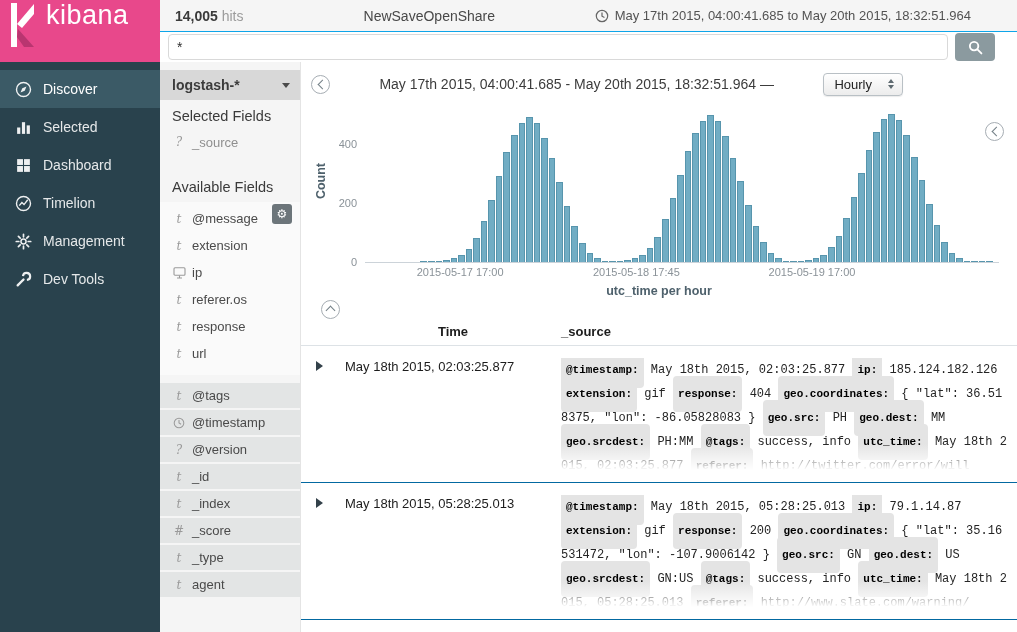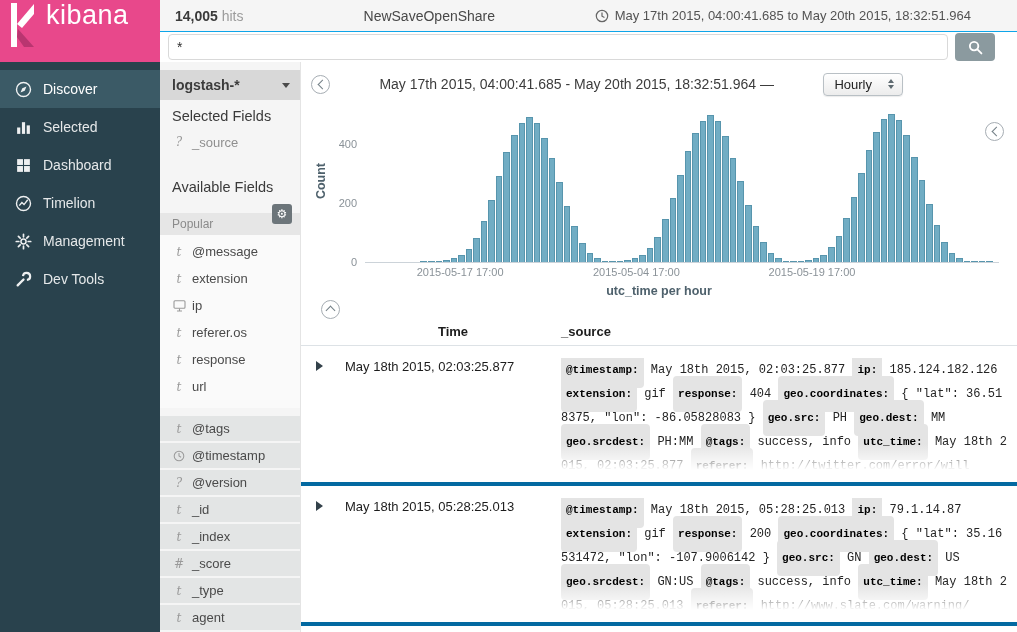--- a/index.html
+++ b/index.html
@@ -96,21 +96,21 @@
   .xticks{position:relative;height:15px;margin:3px 18px 0 64px;font-size:11px;color:#8a9298;}
   .xtick{position:absolute;transform:translateX(-50%);white-space:nowrap;}
   .xlabel{text-align:center;font-size:12.5px;font-weight:700;color:#4e616c;margin-top:3px;height:16px;}
   .collapse-row{height:18px;padding-left:20px;display:flex;align-items:center;}
 
   
   .thead{display:flex;align-items:center;height:27px;border-bottom:1px solid #dde2e6;
          font-weight:700;font-size:13px;color:#1c1c1c;}
   .th-time{margin-left:44px;width:216px;text-align:center;}
   .th-source{flex:1;}
-  .drow{display:flex;align-items:flex-start;border-bottom:4px solid #0369a1;padding:12px 0;}
+  .drow{display:flex;align-items:flex-start;border-bottom:1px solid #0369a1;padding:12px 0;}
   .caret-cell{width:44px;box-sizing:border-box;padding-left:15px;padding-top:3px;cursor:pointer;}
   .tri-right{width:0;height:0;border-top:5px solid transparent;border-bottom:5px solid transparent;
              border-left:7px solid #33414a;display:block;}
   .time-cell{width:216px;font-size:13px;color:#1c1c1c;padding-top:1px;}
   .source-wrap{flex:1;position:relative;overflow:hidden;margin-right:10px;}
   .source-cell{font-family:"Liberation Mono","DejaVu Sans Mono",monospace;font-size:12px;
                line-height:24px;color:#242424;word-break:break-all;}
   .source-cell.truncated{max-height:112px;overflow:hidden;}
   .fade{position:absolute;left:0;right:0;bottom:0;height:26px;
         background:linear-gradient(rgba(255,255,255,0),#fff);}
@@ -230,21 +230,20 @@
     <div id="selectedFields">
         <div class="field-row">
           <span class="ficon">
             <i class="ft">?</i>
           </span>
           <span class="fname">_source</span>
         </div>
       </div>
     <h3 class="fb-h3 avail">Available Fields</h3>
     <button class="gearbtn"><span>⚙</span></button>
-    <div class="popular-label">Popular</div>
     <div class="popular-block" id="popularFields">
         <div class="field-row">
           <span class="ficon">
             <i class="ft">t</i>
           </span>
           <span class="fname">@message</span>
         </div>
         <div class="field-row">
           <span class="ficon">
             <i class="ft">t</i>
@@ -446,21 +445,21 @@
             <div class="bar" style="height: 4px; background: rgb(113, 173, 196); border-color: rgb(87, 149, 173);"></div>
             <div class="bar" style="height: 1px; background: rgb(113, 173, 196); border-color: rgb(87, 149, 173);"></div>
             <div class="bar" style="height: 1px; background: rgb(113, 173, 196); border-color: rgb(87, 149, 173);"></div>
             <div class="bar" style="height: 0px; background: rgb(113, 173, 196); border-color: rgb(87, 149, 173);"></div>
             <div class="bar" style="height: 0px; background: rgb(113, 173, 196); border-color: rgb(87, 149, 173);"></div>
             <div class="bar zero" style="height: 0px;"></div>
           </div>
       </div>
       <div class="xticks" id="xticks">
           <span class="xtick" style="left: 15%;">2015-05-17 17:00</span>
-          <span class="xtick" style="left: 42.8%;">2015-05-04 17:00</span>
+          <span class="xtick" style="left: 42.8%;">2015-05-18 17:45</span>
           <span class="xtick" style="left: 70.5%;">2015-05-19 17:00</span>
         </div>
       <div class="xlabel">utc_time per hour</div>
     </div>
 
     <div class="collapse-row">
       <span class="circbtn">
           <i class="chev chev-up"></i>
         </span>
     </div>

